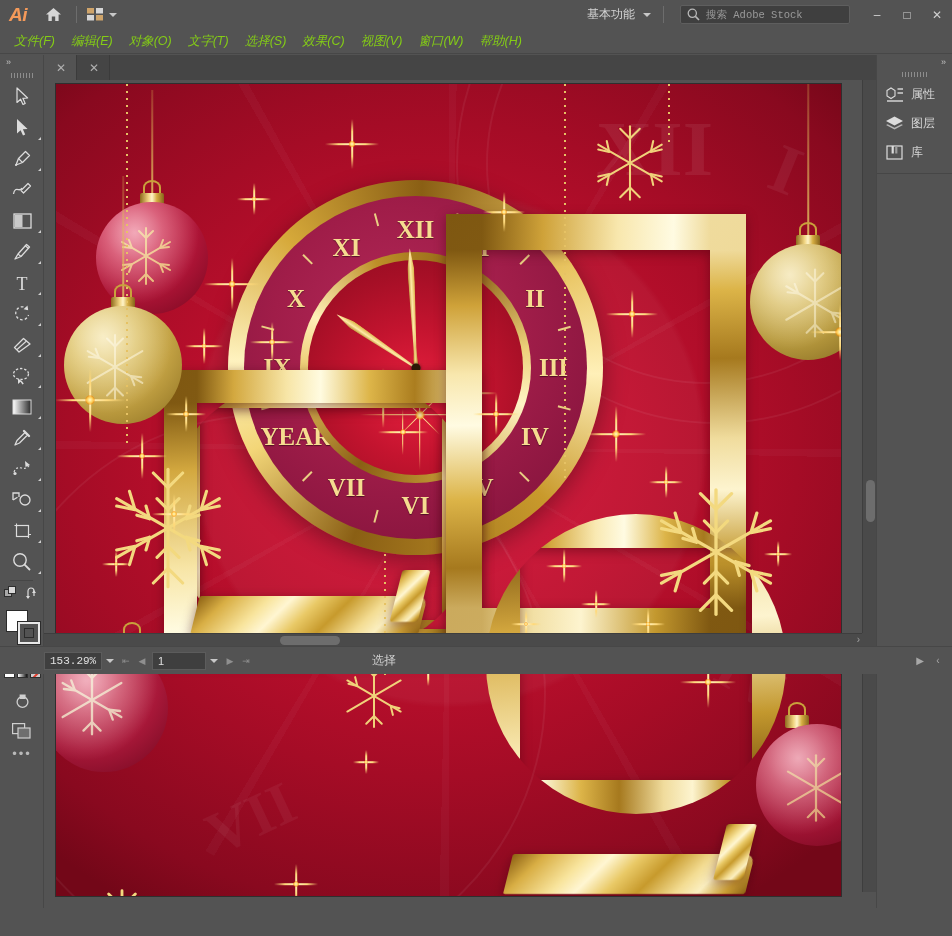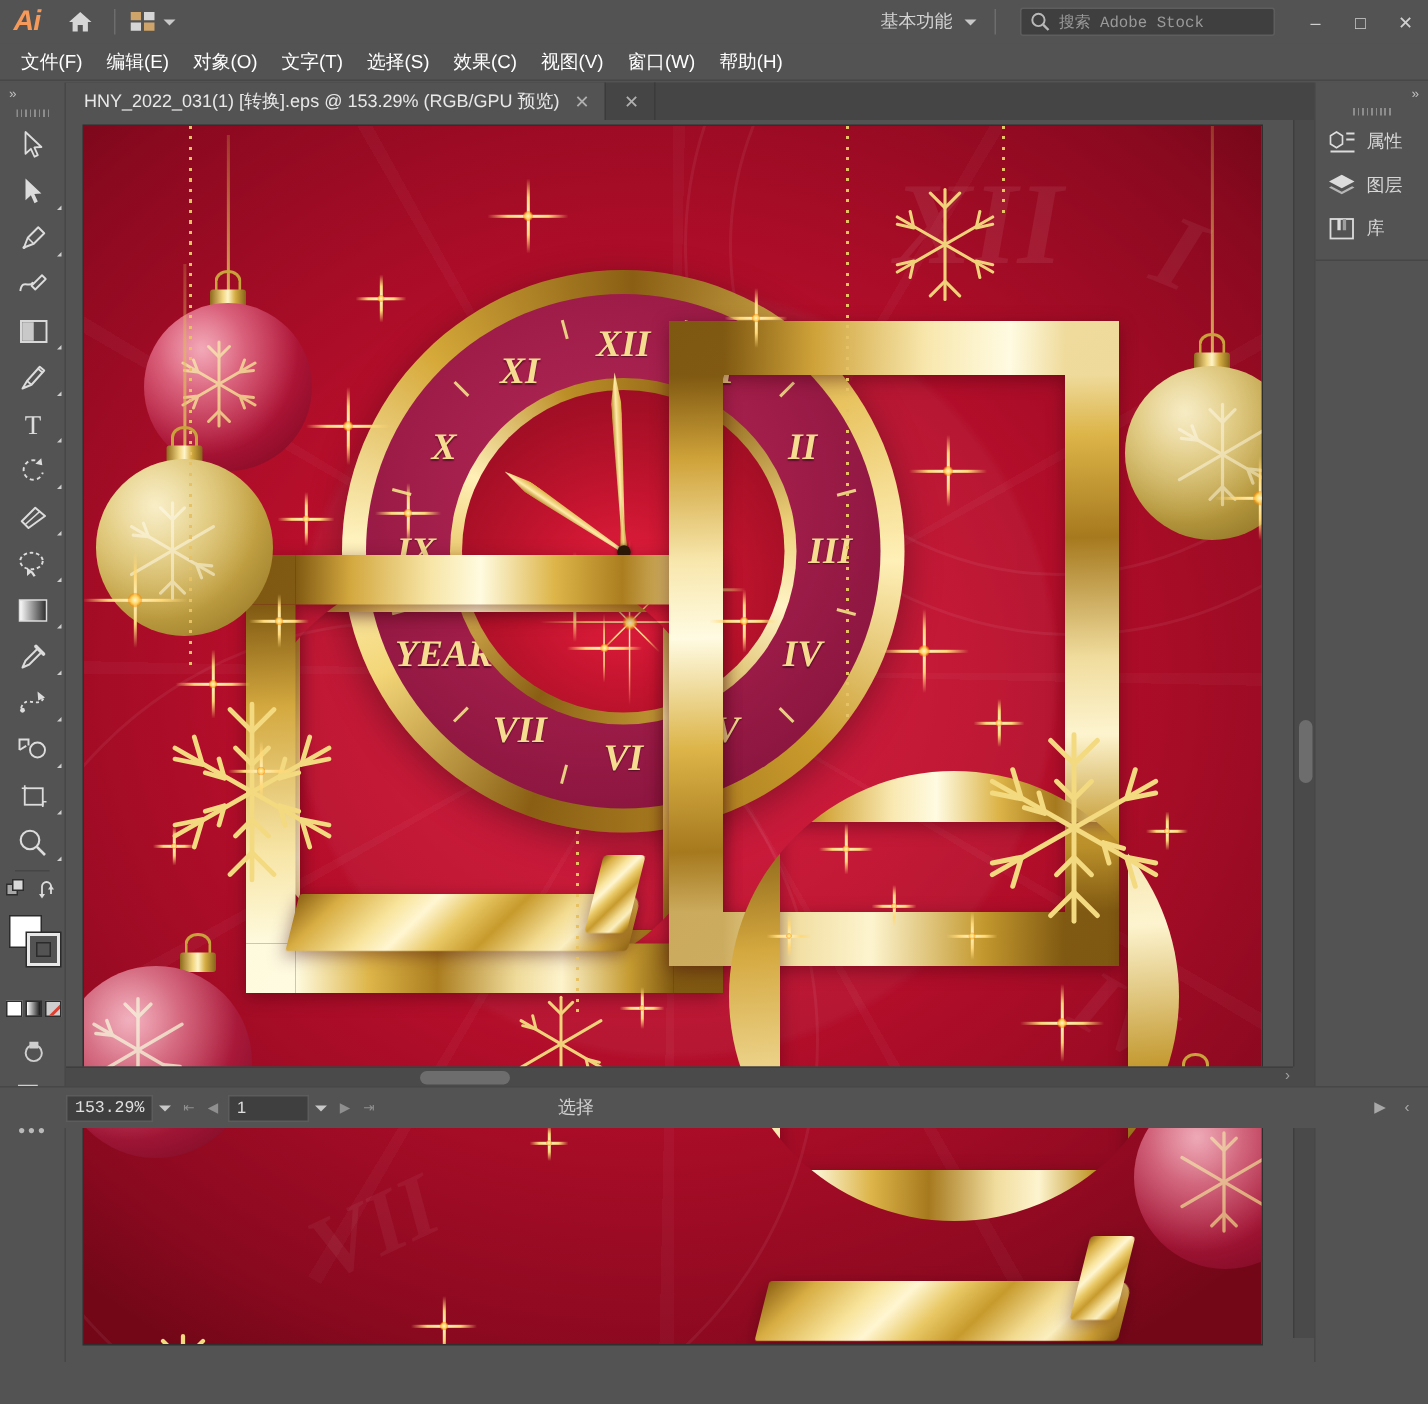--- a/index.html
+++ b/index.html
@@ -3,21 +3,21 @@
 <meta charset="utf-8">
 <style>
   * { box-sizing: border-box; margin: 0; padding: 0; }
   html, body {
     width: 952px; height: 936px;
     background: #535353;
     font-family: "Liberation Sans", "DejaVu Sans", sans-serif;
     overflow: hidden;
     -webkit-font-smoothing: antialiased;
   }
-  #app { position: relative; width: 952px; height: 752px; background: #535353; }
+  #app { position: relative; width: 952px; height: 674px; background: #535353; }
 
   
   .titlebar {
     position: absolute; left: 0; top: 0; width: 952px; height: 29px;
     background: #535353; display: flex; align-items: center;
   }
   .ai-logo {
     width: 36px; height: 29px; display: flex; align-items: center; justify-content: center;
     color: #f59a5a; font-size: 19px; font-weight: bold; font-style: italic;
     letter-spacing: -0.5px;
@@ -45,21 +45,21 @@
     color: #d0d0d0; font-size: 12px;
   }
 
   
   .menubar {
     position: absolute; left: 0; top: 29px; width: 952px; height: 25px;
     background: #535353; display: flex; align-items: center; padding-left: 6px;
     border-bottom: 1px solid #474747;
   }
   .menu-item {
-    color: #ffffff; font-size: 12.5px; padding: 3px 8px; white-space: nowrap;
+    color: #84cc16; font-size: 12.5px; padding: 3px 8px; white-space: nowrap; font-style: italic;
   }
 
   
   .tabbar {
     position: absolute; left: 44px; top: 55px; width: 832px; height: 25px;
     background: #454545; display: flex; align-items: stretch;
   }
   .doc-tab {
     display: flex; align-items: center; gap: 10px; padding: 0 10px 0 12px;
     font-size: 12px; color: #bdbdbd; border-right: 1px solid #3b3b3b;
@@ -112,21 +112,20 @@
   
   .canvas-wrap {
     position: absolute; left: 44px; top: 80px; width: 832px; height: 828px;
     background: #535353; overflow: hidden;
   }
   .artboard {
     position: absolute; left: 12px; top: 4px; width: 785px; height: 812px;
     box-shadow: 0 0 0 1px #2f2f2f;
     overflow: hidden;
     background: radial-gradient(ellipse 75% 65% at 48% 45%, #d8143c 0%, #c2102f 32%, #a50c26 62%, #89091f 88%, #730718 100%);
-    font-style: italic;
   }
   .ab-inner { position: absolute; inset: 0; }
 
   
   .wm-clock {
     position: absolute; left: 50%; top: 45%; width: 940px; height: 940px;
     transform: translate(-50%,-50%);
     border-radius: 50%;
     background:
       radial-gradient(circle at 50% 50%, rgba(255,255,255,0.055) 0 38%, transparent 39%),
@@ -353,21 +352,20 @@
     <div class="menu-item">文字(T)</div>
     <div class="menu-item">选择(S)</div>
     <div class="menu-item">效果(C)</div>
     <div class="menu-item">视图(V)</div>
     <div class="menu-item">窗口(W)</div>
     <div class="menu-item">帮助(H)</div>
   </div>
 
   <div class="tabbar">
     <div class="doc-tab active">
-      <span>HNY_2022_031(1)  [转换].eps @ 153.29% (RGB/GPU 预览)</span>
       <span class="tab-close">✕</span>
     </div>
     <div class="doc-tab">
       <span class="tab-close">✕</span>
     </div>
   </div>
 
   <div class="toolbar">
     <div class="tb-collapse">»</div>
     <div class="tb-grip">

